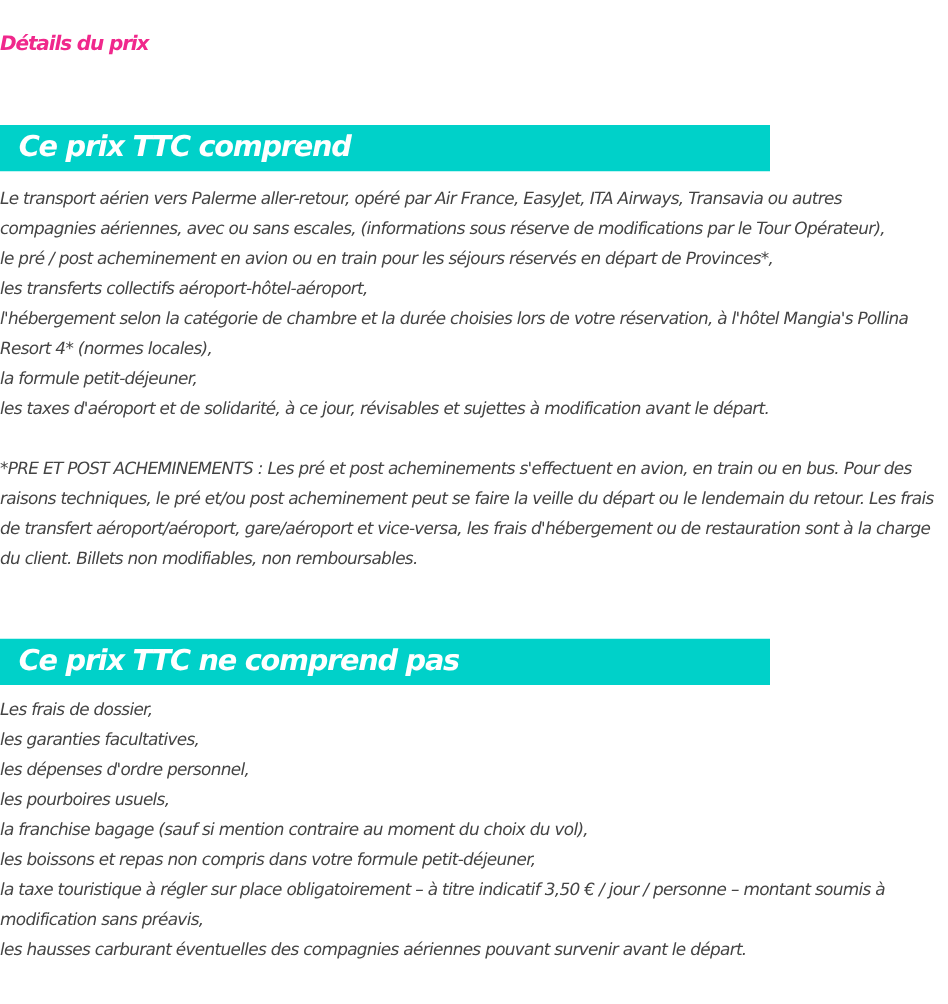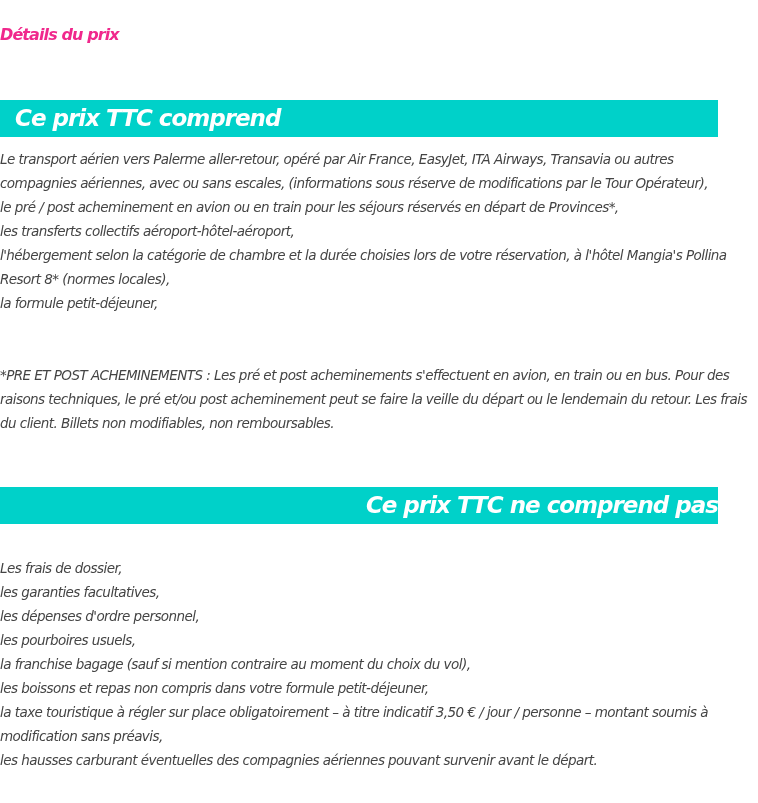--- a/index.html
+++ b/index.html
@@ -22,35 +22,35 @@
       font-size: 16px;
       font-weight: bold;
       font-style: italic;
       color: #f0288c;
       letter-spacing: -0.9px;
       line-height: 30px;
     }
     .section-banner {
       position: absolute;
       left: 0;
-      width: 718px;
+      width: 616px;
       height: 37px;
       background: #00d1c9;
       color: #ffffff;
       font-size: 23px;
       font-weight: bold;
       font-style: italic;
       letter-spacing: -1px;
       line-height: 37px;
       box-sizing: border-box;
       padding-left: 15px;
       margin: 0;
     }
     .banner-1 { top: 100px; }
-    .banner-2 { top: 487px; text-align: right; }
+    .banner-2 { top: 511px; }
     .text-block {
       position: absolute;
       left: 0;
       width: 758px;
       font-size: 13.5px;
       font-style: italic;
       line-height: 24px;
       letter-spacing: -0.55px;
       color: #444444;
     }
@@ -68,27 +68,29 @@
 <h2 class="page-title">Détails du prix</h2>
 
 <h3 class="section-banner banner-1">Ce prix TTC comprend</h3>
 
 <div class="text-block block-1">
   <span class="line">Le transport aérien vers Palerme aller-retour, opéré par Air France, EasyJet, ITA Airways, Transavia ou autres</span>
   <span class="line">compagnies aériennes, avec ou sans escales, (informations sous réserve de modifications par le Tour Opérateur),</span>
   <span class="line">le pré / post acheminement en avion ou en train pour les séjours réservés en départ de Provinces*,</span>
   <span class="line">les transferts collectifs aéroport-hôtel-aéroport,</span>
   <span class="line">l'hébergement selon la catégorie de chambre et la durée choisies lors de votre réservation, à l'hôtel Mangia's Pollina</span>
-  <span class="line">Resort 8* (normes locales),</span>
+  <span class="line">Resort 4* (normes locales),</span>
   <span class="line">la formule petit-déjeuner,</span>
+  <span class="line">les taxes d'aéroport et de solidarité, à ce jour, révisables et sujettes à modification avant le départ.</span>
 </div>
 
 <div class="text-block block-2">
   <span class="line">*PRE ET POST ACHEMINEMENTS : Les pré et post acheminements s'effectuent en avion, en train ou en bus. Pour des</span>
   <span class="line">raisons techniques, le pré et/ou post acheminement peut se faire la veille du départ ou le lendemain du retour. Les frais</span>
+  <span class="line">de transfert aéroport/aéroport, gare/aéroport et vice-versa, les frais d'hébergement ou de restauration sont à la charge</span>
   <span class="line">du client. Billets non modifiables, non remboursables.</span>
 </div>
 
 <h3 class="section-banner banner-2">Ce prix TTC ne comprend pas</h3>
 
 <div class="text-block block-3">
   <span class="line">Les frais de dossier,</span>
   <span class="line">les garanties facultatives,</span>
   <span class="line">les dépenses d'ordre personnel,</span>
   <span class="line">les pourboires usuels,</span>

